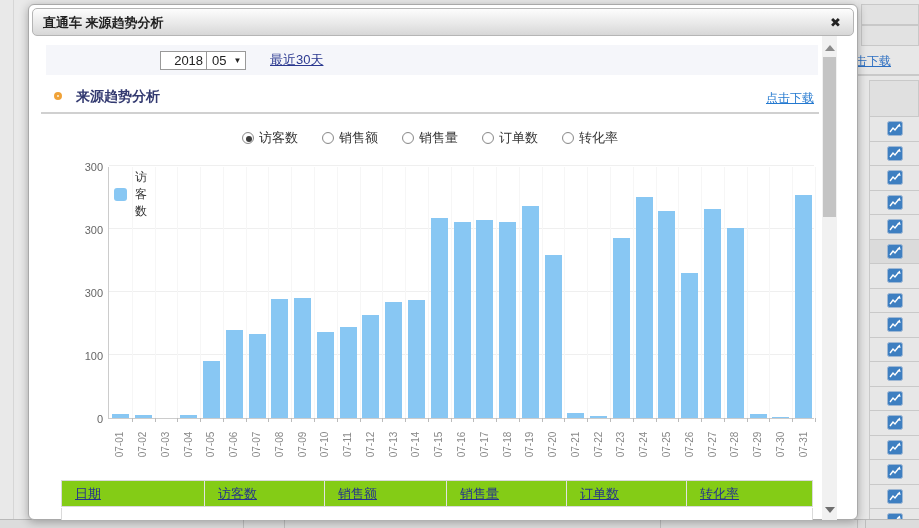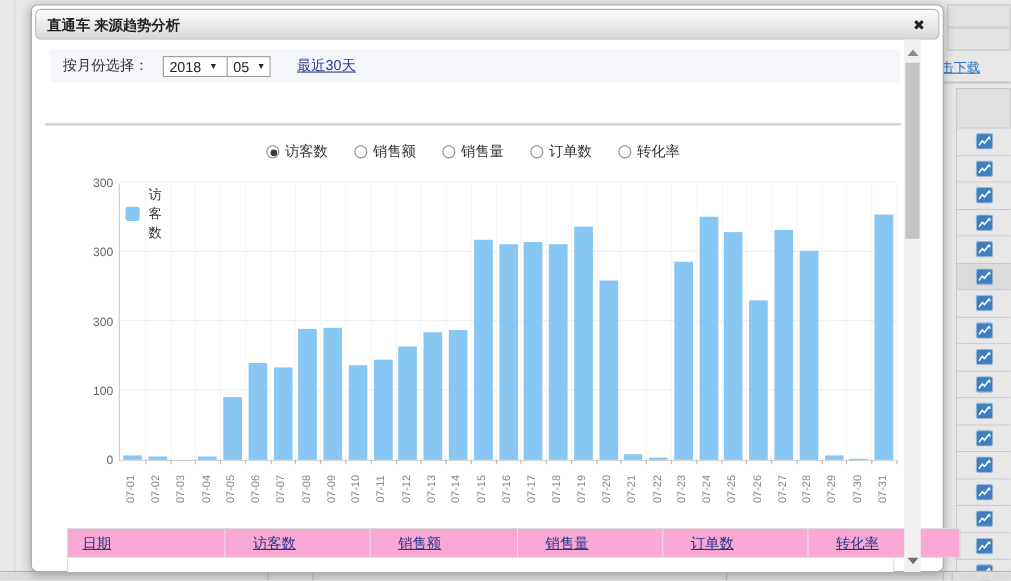--- a/index.html
+++ b/index.html
@@ -31,21 +31,21 @@
             border-radius:5px;background:linear-gradient(#fdfdfd,#e9e9e9 55%,#d7d7d7);}
   .title{position:absolute;left:10px;top:0;line-height:27px;font-size:13px;font-weight:bold;color:#222;text-align:center;}
   .close{position:absolute;right:9px;top:5px;width:17px;height:17px;text-align:center;
          line-height:17px;font-size:13px;font-weight:bold;color:#222;cursor:pointer;}
 
   .filter-row{position:absolute;left:17px;top:40px;width:772px;height:30px;background:#f5f6fa;}
   .filter-label{position:absolute;left:11px;top:0;line-height:30px;font-size:13px;color:#333;}
   .select{position:absolute;top:6px;height:19px;background:#fff;border:1px solid #999;
           font-size:13px;color:#222;display:flex;align-items:center;padding:0 5px;cursor:pointer;}
   .select .caret{font-size:8px;color:#222;margin-left:7px;}
-  .select.year{left:102px;width:64px;}
+  .select.year{left:114px;width:64px;justify-content:flex-end;}
   .select.month{left:160px;width:40px;}
   .quick-link{position:absolute;left:224px;top:0;line-height:30px;font-size:13px;color:#2b3990;
               text-decoration:underline;cursor:pointer;}
 
   .section-row{position:absolute;left:25px;top:83px;width:778px;height:22px;}
   .bullet{position:absolute;left:0;top:4px;width:8px;height:8px;border:3px solid #f0a238;
           border-radius:50%;background:#fdf3df;}
   .section-title{position:absolute;left:22px;top:0;font-size:14px;font-weight:bold;color:#333a70;}
   .dl-link{position:absolute;right:18px;top:2px;font-size:12px;color:#2479d0;
            text-decoration:underline;cursor:pointer;}
@@ -69,21 +69,21 @@
         border-left:1px solid #ccc;border-bottom:1px solid #ccc;}
   .hgrid{position:absolute;left:0;right:0;height:1px;background:#efefef;}
   .vgrid{position:absolute;top:0;bottom:0;width:1px;background:#f6f6f6;}
   .bar{position:absolute;bottom:0;}
   .xtick{position:absolute;top:100%;width:1px;height:4px;background:#bbb;}
   .xlab{position:absolute;width:38px;text-align:center;font-size:10px;color:#888;
         transform:rotate(-90deg);white-space:nowrap;}
 
   
   .data-table{position:absolute;left:32px;top:475px;height:27px;display:flex;
-              border:1px solid #dadada;background:#f9a8d4;gap:12px;}
+              border:1px solid #dadada;background:#84cc16;}
   .th{border-right:1px solid #e2e2e2;display:flex;align-items:center;padding-left:13px;}
   .th:last-child{border-right:none;}
   .th a{font-size:13px;color:#27348b;text-decoration:underline;cursor:pointer;}
   .table-next-row{position:absolute;left:32px;top:503px;height:12px;background:#fff;
                   border-left:1px solid #dadada;border-right:1px solid #dadada;}
 
   
   .scrollbar{position:absolute;left:793px;top:31px;width:15px;height:484px;background:#f1f1f1;}
   .sb-up{position:absolute;left:3px;top:9px;width:0;height:0;
          border-left:5px solid transparent;border-right:5px solid transparent;
@@ -238,32 +238,36 @@
   </div>
 
   <div class="modal">
 
     <div class="titlebar">
       <span class="title">直通车 来源趋势分析</span>
       <span class="close">✖</span>
     </div>
 
     <div class="filter-row">
-      <span class="filter-label">按月份选择：</span>
       <span class="select year">
         <span>2018</span>
         <span class="caret">▼</span>
       </span>
       <span class="select month">
         <span>05</span>
         <span class="caret">▼</span>
       </span>
       <a class="quick-link">最近30天</a>
     </div>
 
+    <div class="section-row">
+      <span class="bullet"></span>
+      <span class="section-title">来源趋势分析</span>
+      <a class="dl-link">点击下载</a>
+    </div>
     <div class="hdivider"></div>
 
     <div class="radio-row" id="radioRow">
         <span class="radio-item">
           <span class="radio sel"></span>
           <span>访客数</span>
         </span>
         <span class="radio-item">
           <span class="radio"></span>
           <span>销售额</span>

